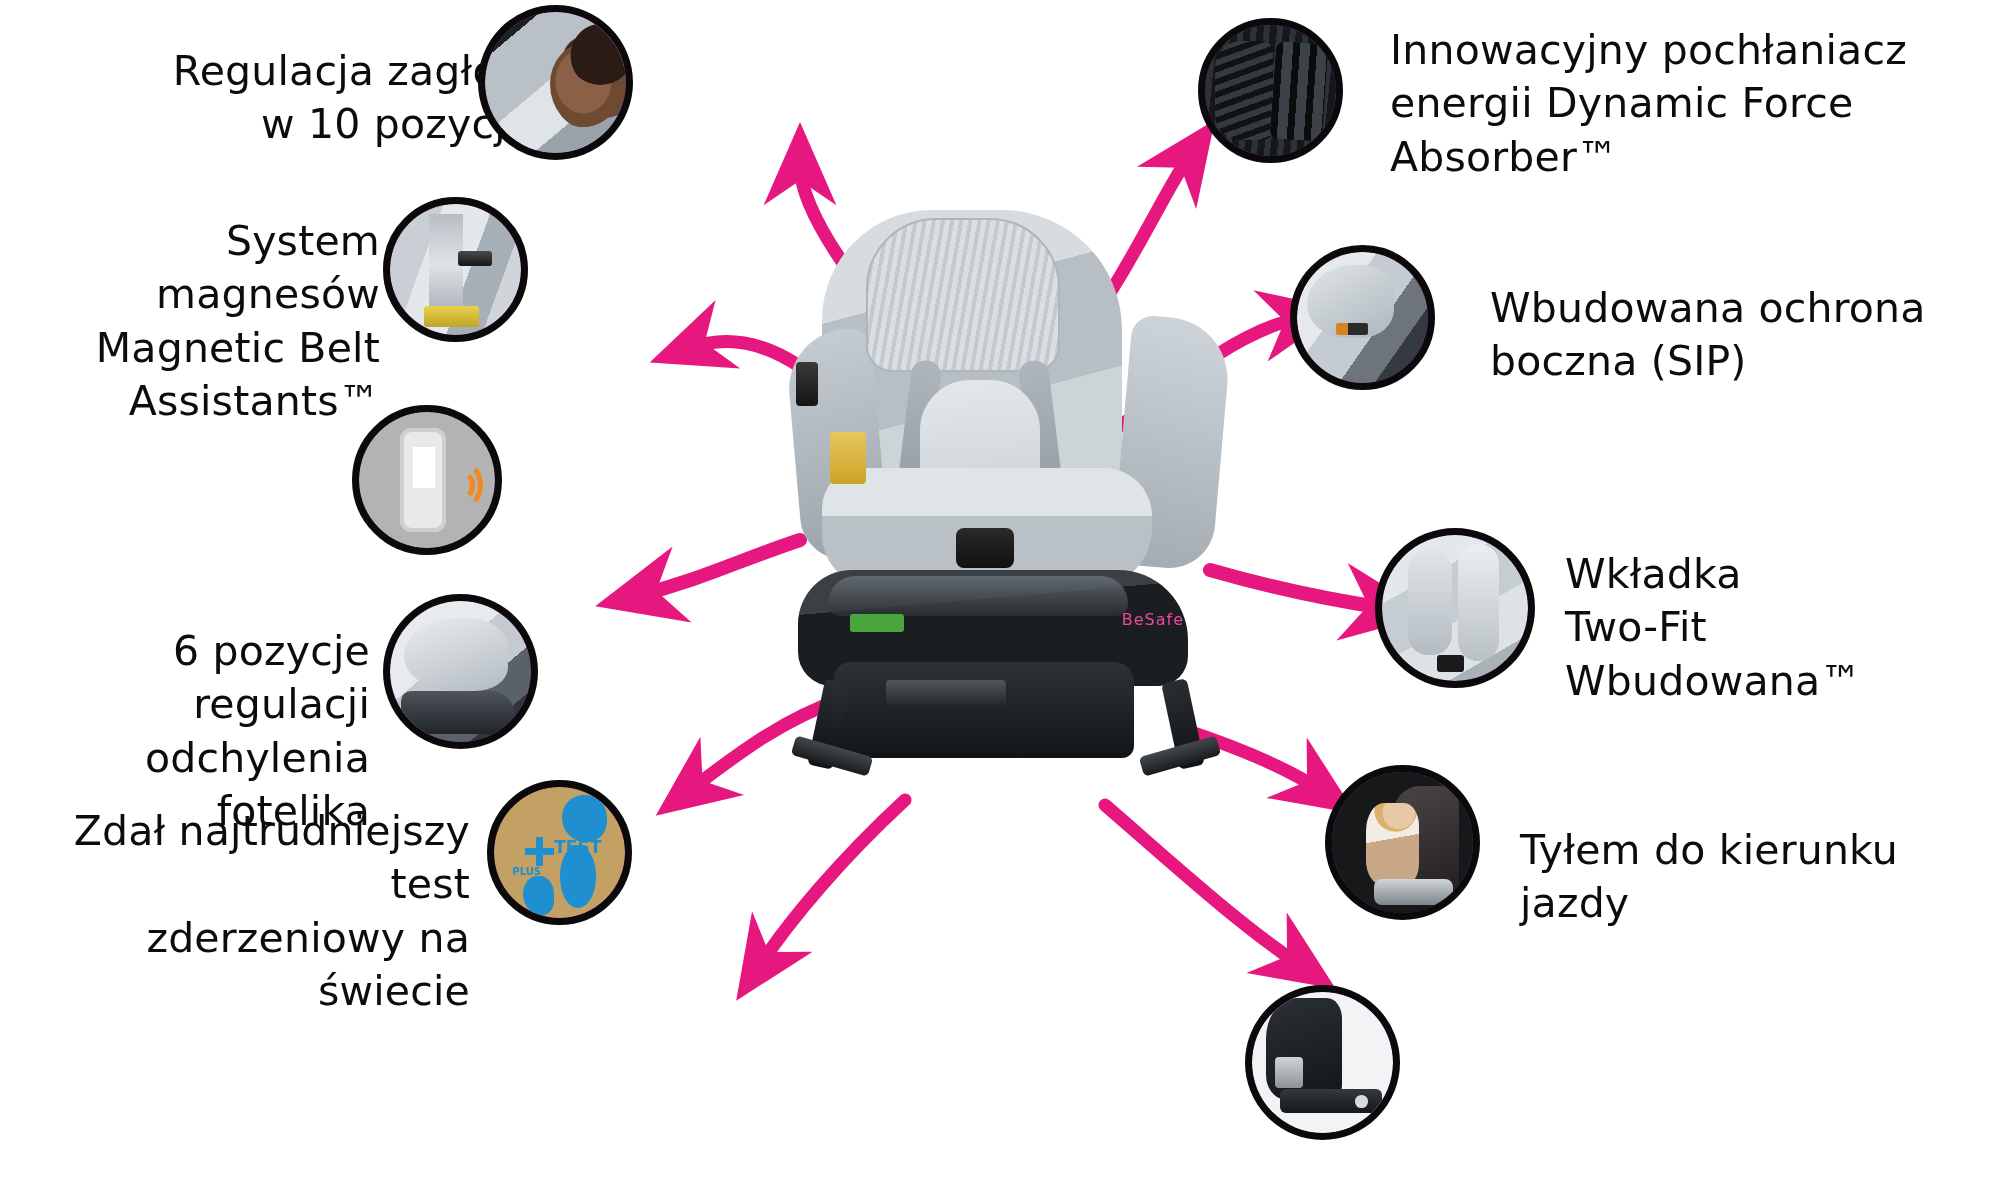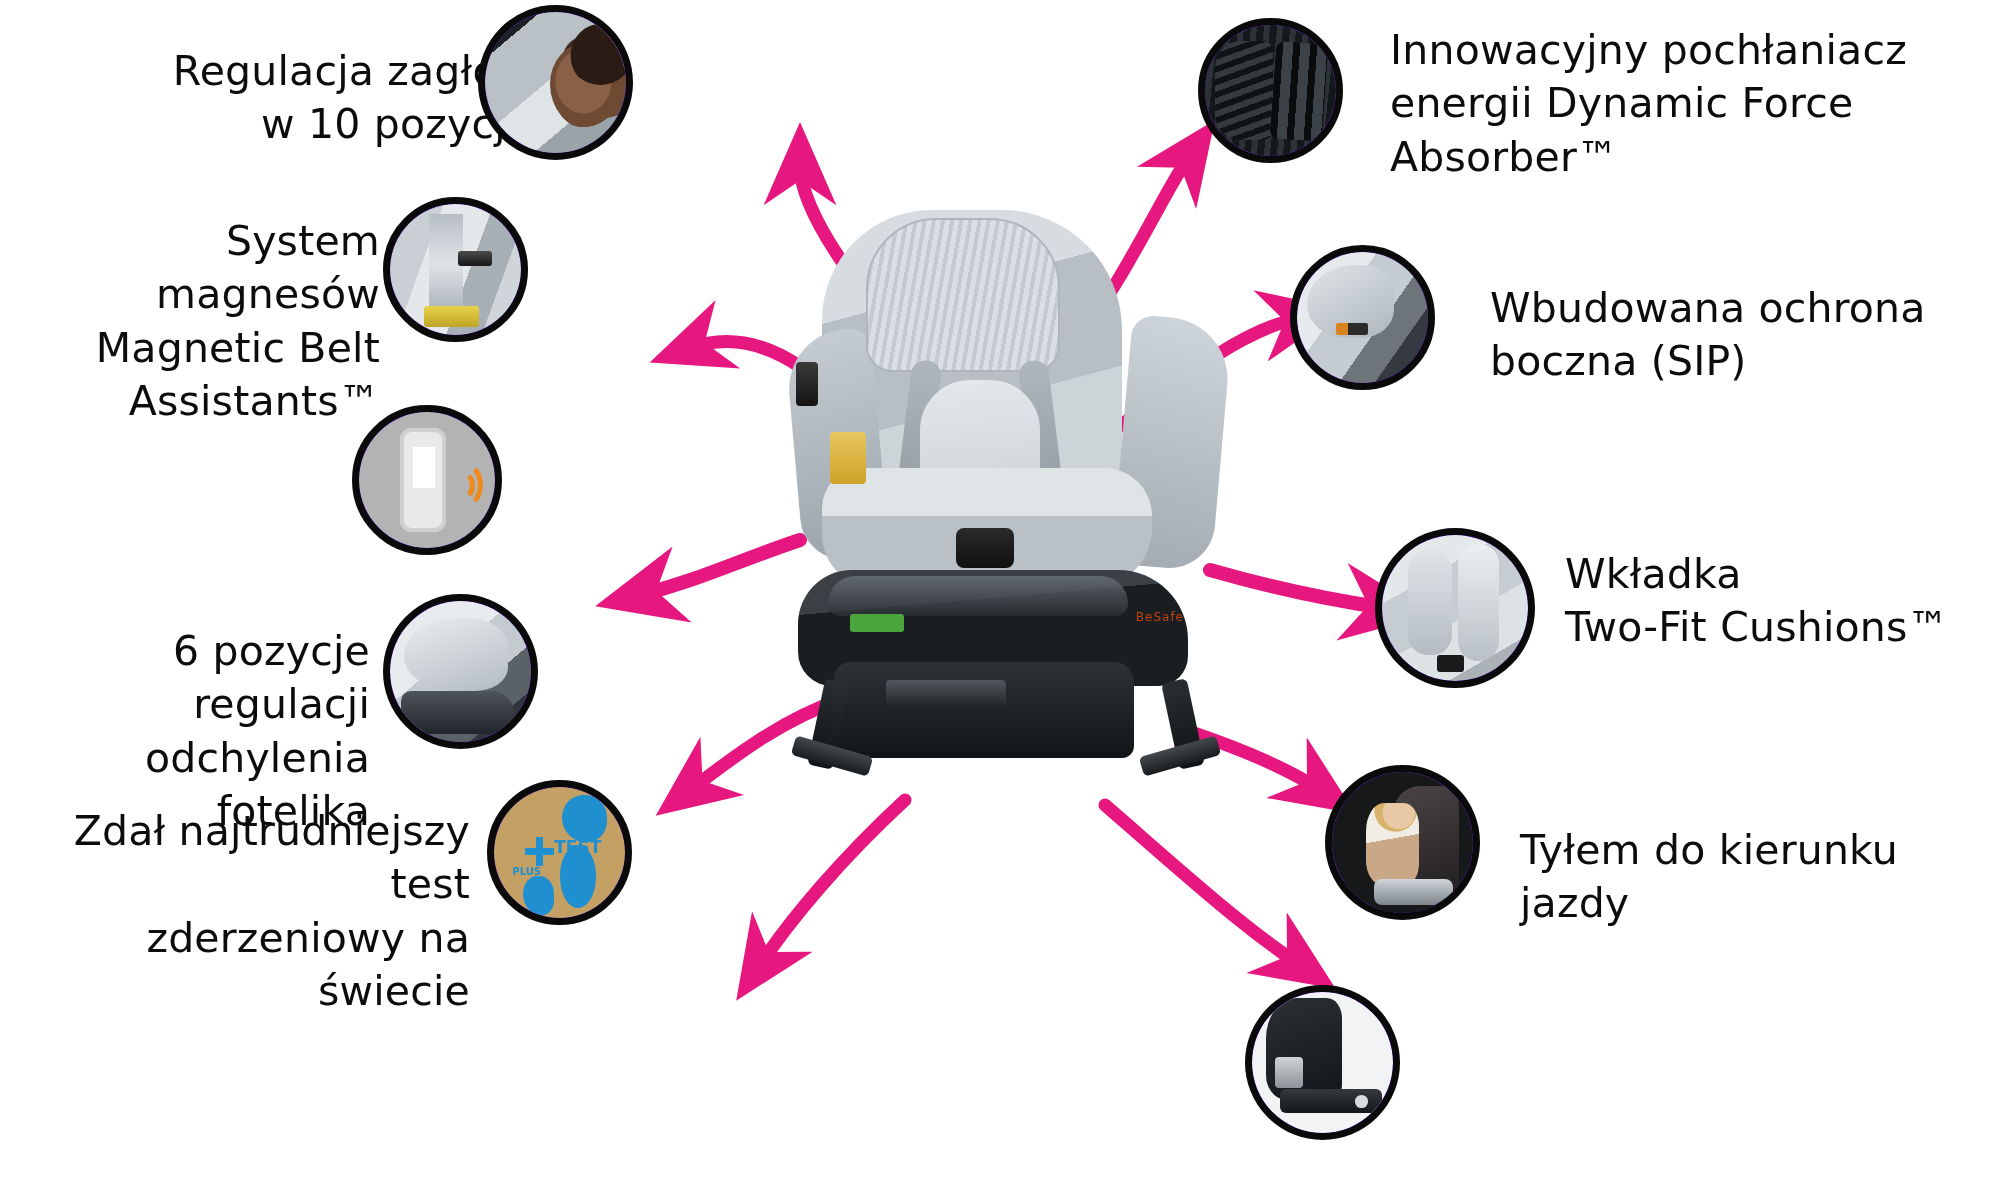--- a/index.html
+++ b/index.html
@@ -31,21 +31,21 @@
   .label.right-align { text-align: right; }
   .label.left-align  { text-align: left; }
 
   
   .bubble {
     position: absolute;
     border-radius: 50%;
     border: 7px solid #0a0a0a;
     overflow: hidden;
     box-sizing: border-box;
-    background: #6d28d9;
+    background: #701a75;
   }
   .bubble .inner {
     position: absolute;
     inset: 0;
     border-radius: 50%;
     overflow: hidden;
   }
 
   
   .art-headrest .inner {
@@ -318,21 +318,21 @@
     background: linear-gradient(180deg,#6a7278,#2b3034);
     border-radius: 40px 40px 18px 18px;
     opacity:.8;
   }
   .p-green {
     position:absolute; left:80px; top:404px; width:54px; height:18px;
     background:#4aa63c; border-radius:3px;
   }
   .p-brand {
     position:absolute; right:56px; top:400px;
-    color:#c2410c; font-size:12px; letter-spacing:1px;
+    color:#ec4899; font-size:16px; letter-spacing:1px;
     font-family:"DejaVu Sans","Liberation Sans",sans-serif;
   }
   .p-base {
     position:absolute; left:64px; top:452px; width:300px; height:96px;
     background: linear-gradient(180deg,#2d3236,#121517);
     border-radius: 16px 20px 12px 12px;
   }
   .p-legL, .p-legR {
     position:absolute; width:26px; height:88px;
     background: linear-gradient(180deg,#2a2e32,#101315);
@@ -487,21 +487,21 @@
 boczna (SIP)</div>
 
   <div class="bubble art-twofit" style="left:1375px; top:528px; width:160px; height:160px;">
     <div class="inner">
       <div class="pad"></div>
       <div class="pad2"></div>
       <div class="buckle"></div>
     </div>
   </div>
   <div class="label left-align" style="left:1565px; top:548px; width:430px;">Wkładka
-Two-Fit Cushions™</div>
+Two-Fit Wbudowana™</div>
 
   <div class="bubble art-rear" style="left:1325px; top:765px; width:155px; height:155px;">
     <div class="inner">
       <div class="seat"></div>
       <div class="child"></div>
       <div class="cushion"></div>
     </div>
   </div>
   <div class="label left-align" style="left:1520px; top:808px; width:470px;margin-top:16px;">Tyłem do kierunku
 jazdy</div>

